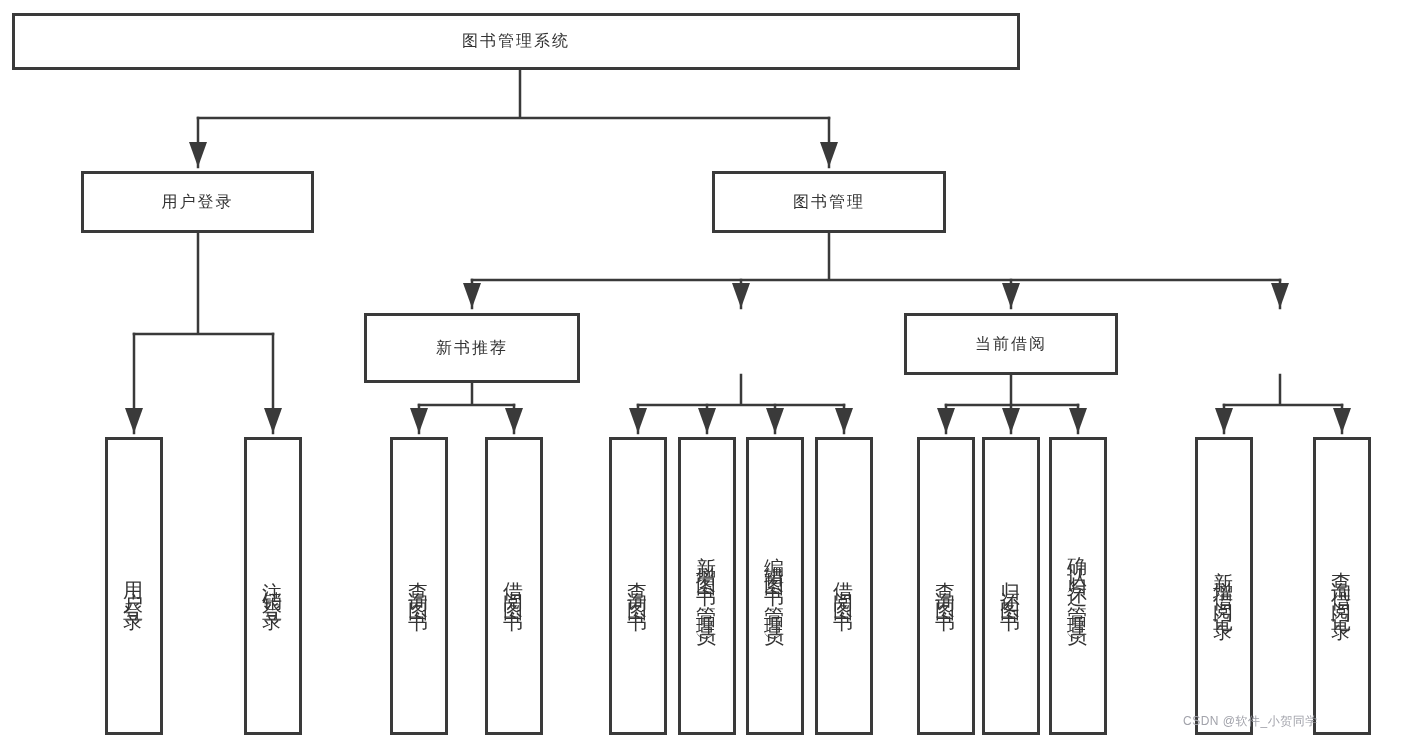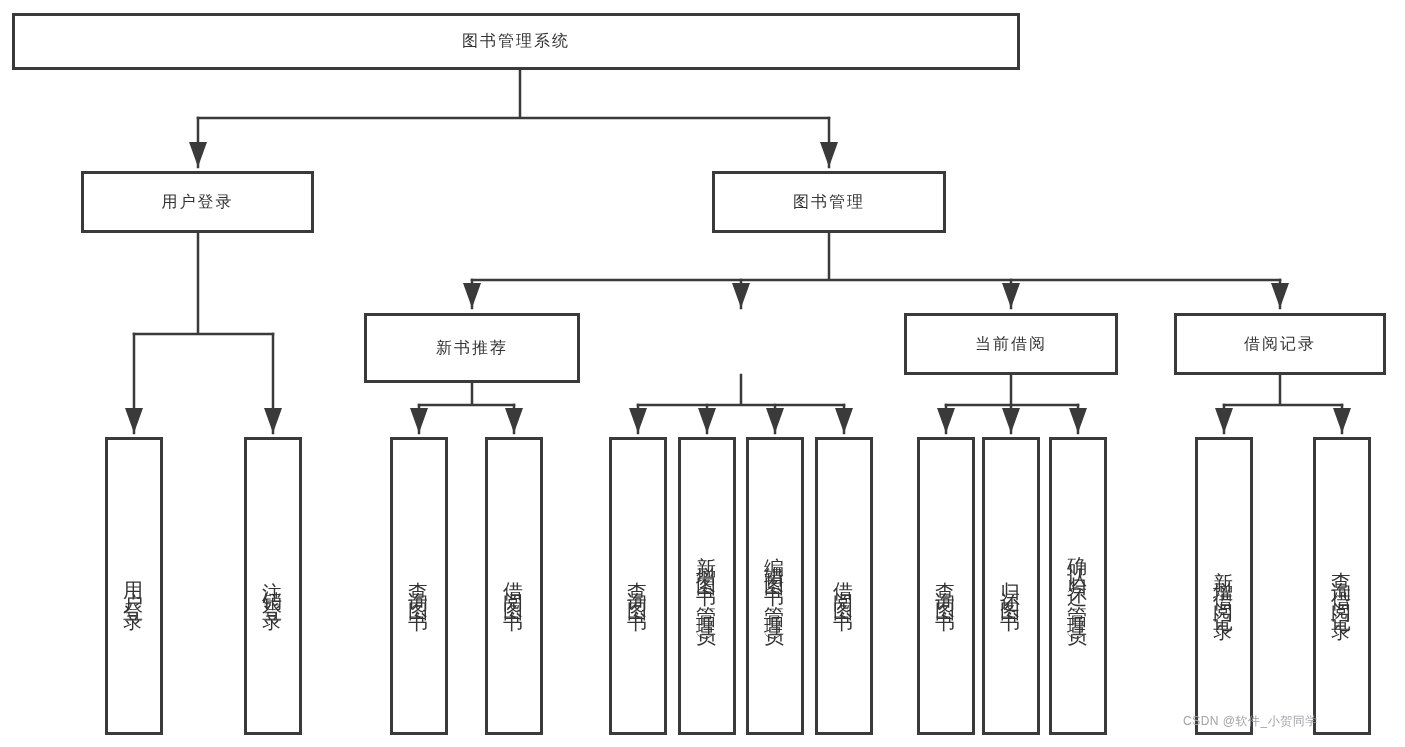--- a/index.html
+++ b/index.html
@@ -102,23 +102,20 @@
   <div class="hbox b-bookmgmt">
     <span>图书管理</span>
   </div>
 
   <div class="hbox b-newrec">
     <span>新书推荐</span>
   </div>
   <div class="hbox b-current">
     <span>当前借阅</span>
   </div>
-  <div class="hbox b-records">
-    <span>借阅记录</span>
-  </div>
 
   <div class="vbox l1">
     <span class="vtext">用户登录</span>
   </div>
   <div class="vbox l2">
     <span class="vtext">注销登录</span>
   </div>
   <div class="vbox l3">
     <span class="vtext">查询图书</span>
   </div>

